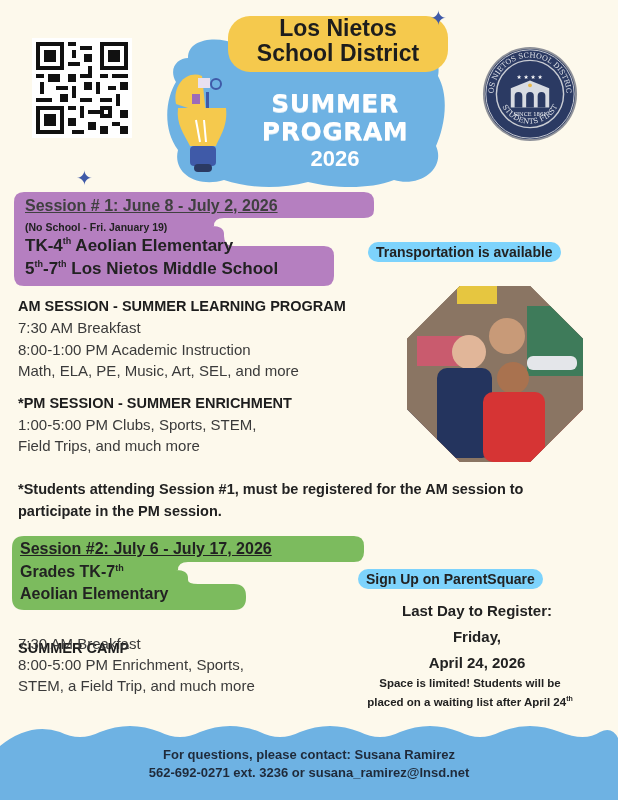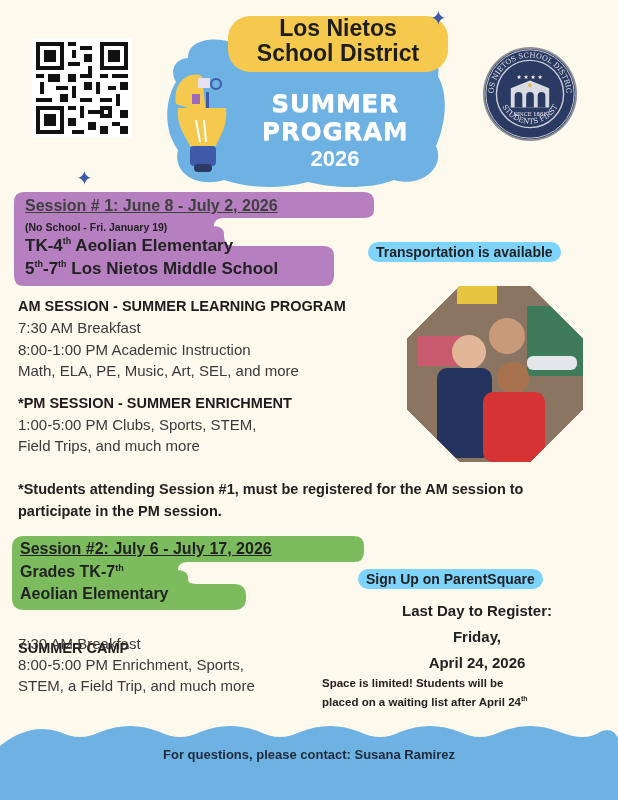--- a/index.html
+++ b/index.html
@@ -83,21 +83,21 @@
   .s2-line sup { font-size:9px; }
 
   .signup { left:358px; top:569px; font-size:14px; }
 
   .last-day {
     left:336px; top:598px; width:282px; text-align:center;
     font-size:15px; font-weight:bold; font-family:"Liberation Sans", sans-serif;
     line-height:26px; color:#222;
   }
   .space-note {
-    left:322px; top:676px; width:296px; 
+    left:322px; top:676px; width:296px; text-align:center;
     font-size:11.5px; font-weight:bold; font-family:"Liberation Sans", sans-serif;
     line-height:15px; color:#222;
   }
   .space-note sup { font-size:7px; }
 
   
   .footer { left:0; top:718px; width:618px; height:82px; }
   .footer svg { width:100%; height:100%; display:block; }
   .contact {
     left:0; top:746px; width:618px; text-align:center;
@@ -285,13 +285,14 @@
   <div><span>placed on a waiting list after April 24</span><sup>th</sup></div>
 </div>
 
 <div class="abs footer">
   <svg viewBox="0 0 618 82" preserveAspectRatio="none">
     <path d="M0 28 Q30 4 60 14 Q80 24 100 14 Q130 2 160 14 Q180 24 200 14 Q230 2 260 14 Q280 24 300 14 Q330 2 360 14 Q380 24 400 14 Q430 2 460 14 Q480 24 500 14 Q530 2 560 14 Q585 24 600 14 Q612 8 618 20 V82 H0 Z" fill="#6eb2e3"></path>
   </svg>
 </div>
 <div class="abs contact">
   <div>For questions, please contact: Susana Ramirez</div>
+  <div>562-692-0271 ext. 3236 or susana_ramirez@lnsd.net</div>
 </div>
 
 </body></html>

